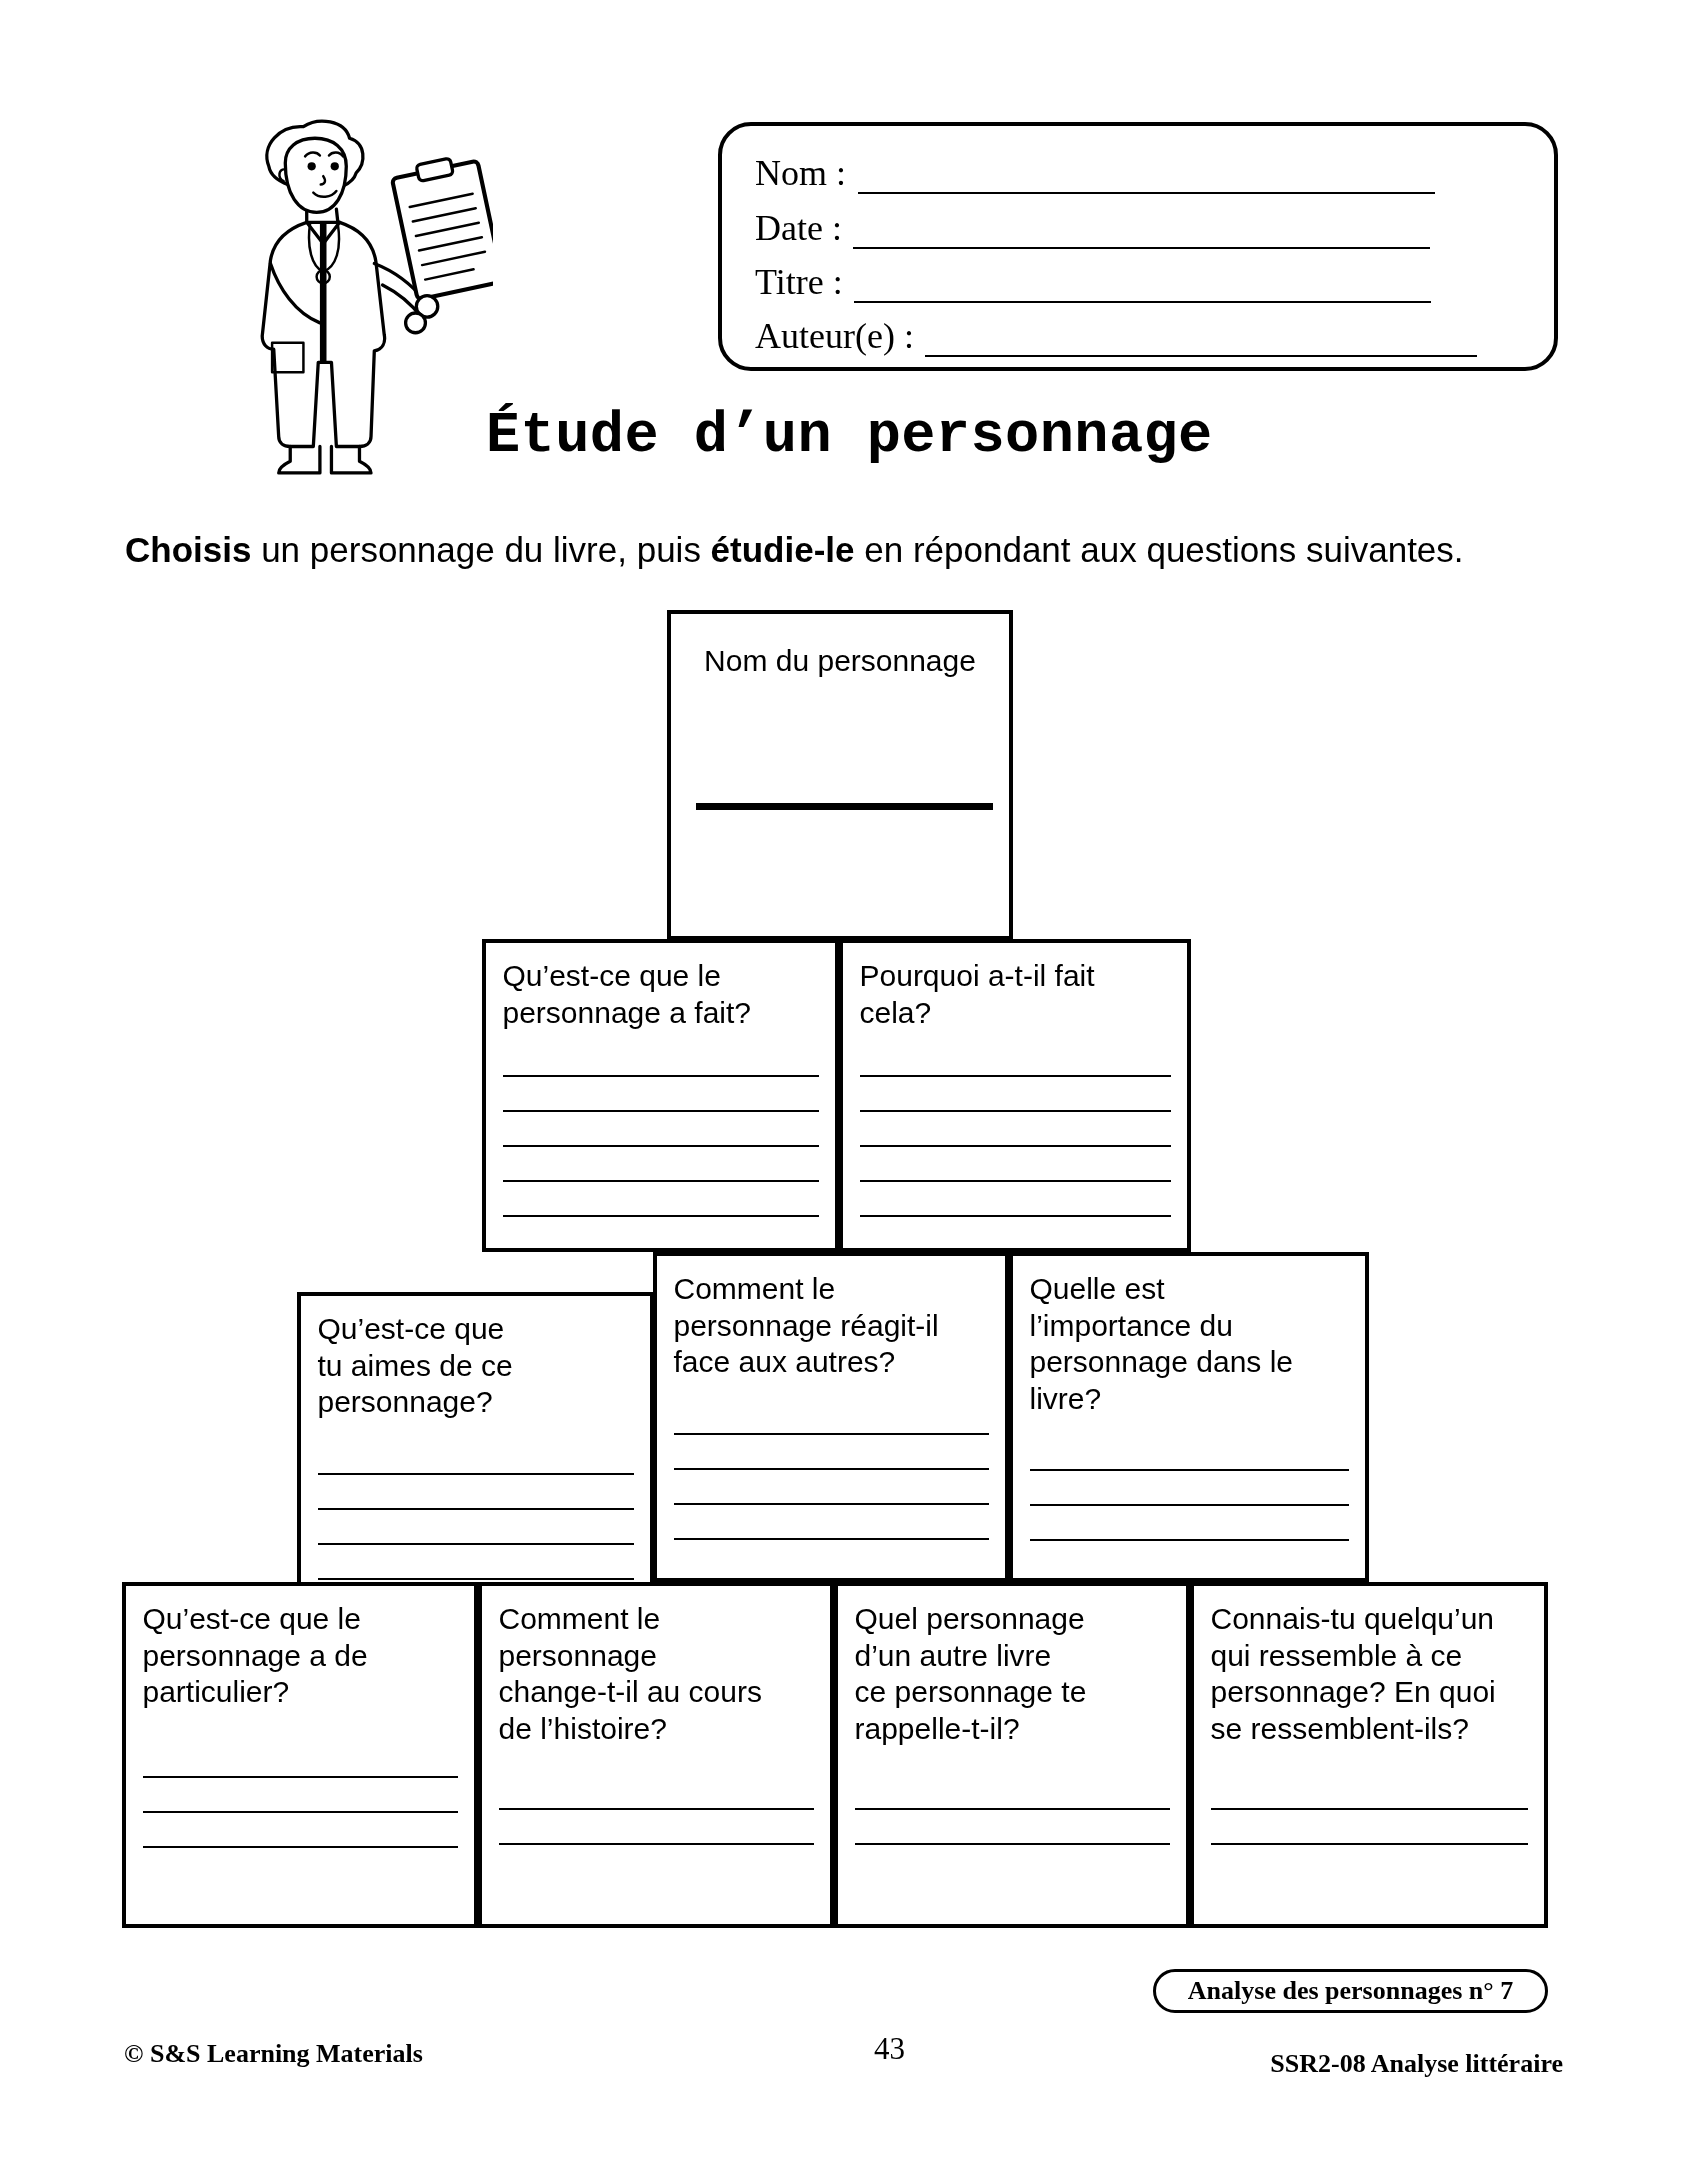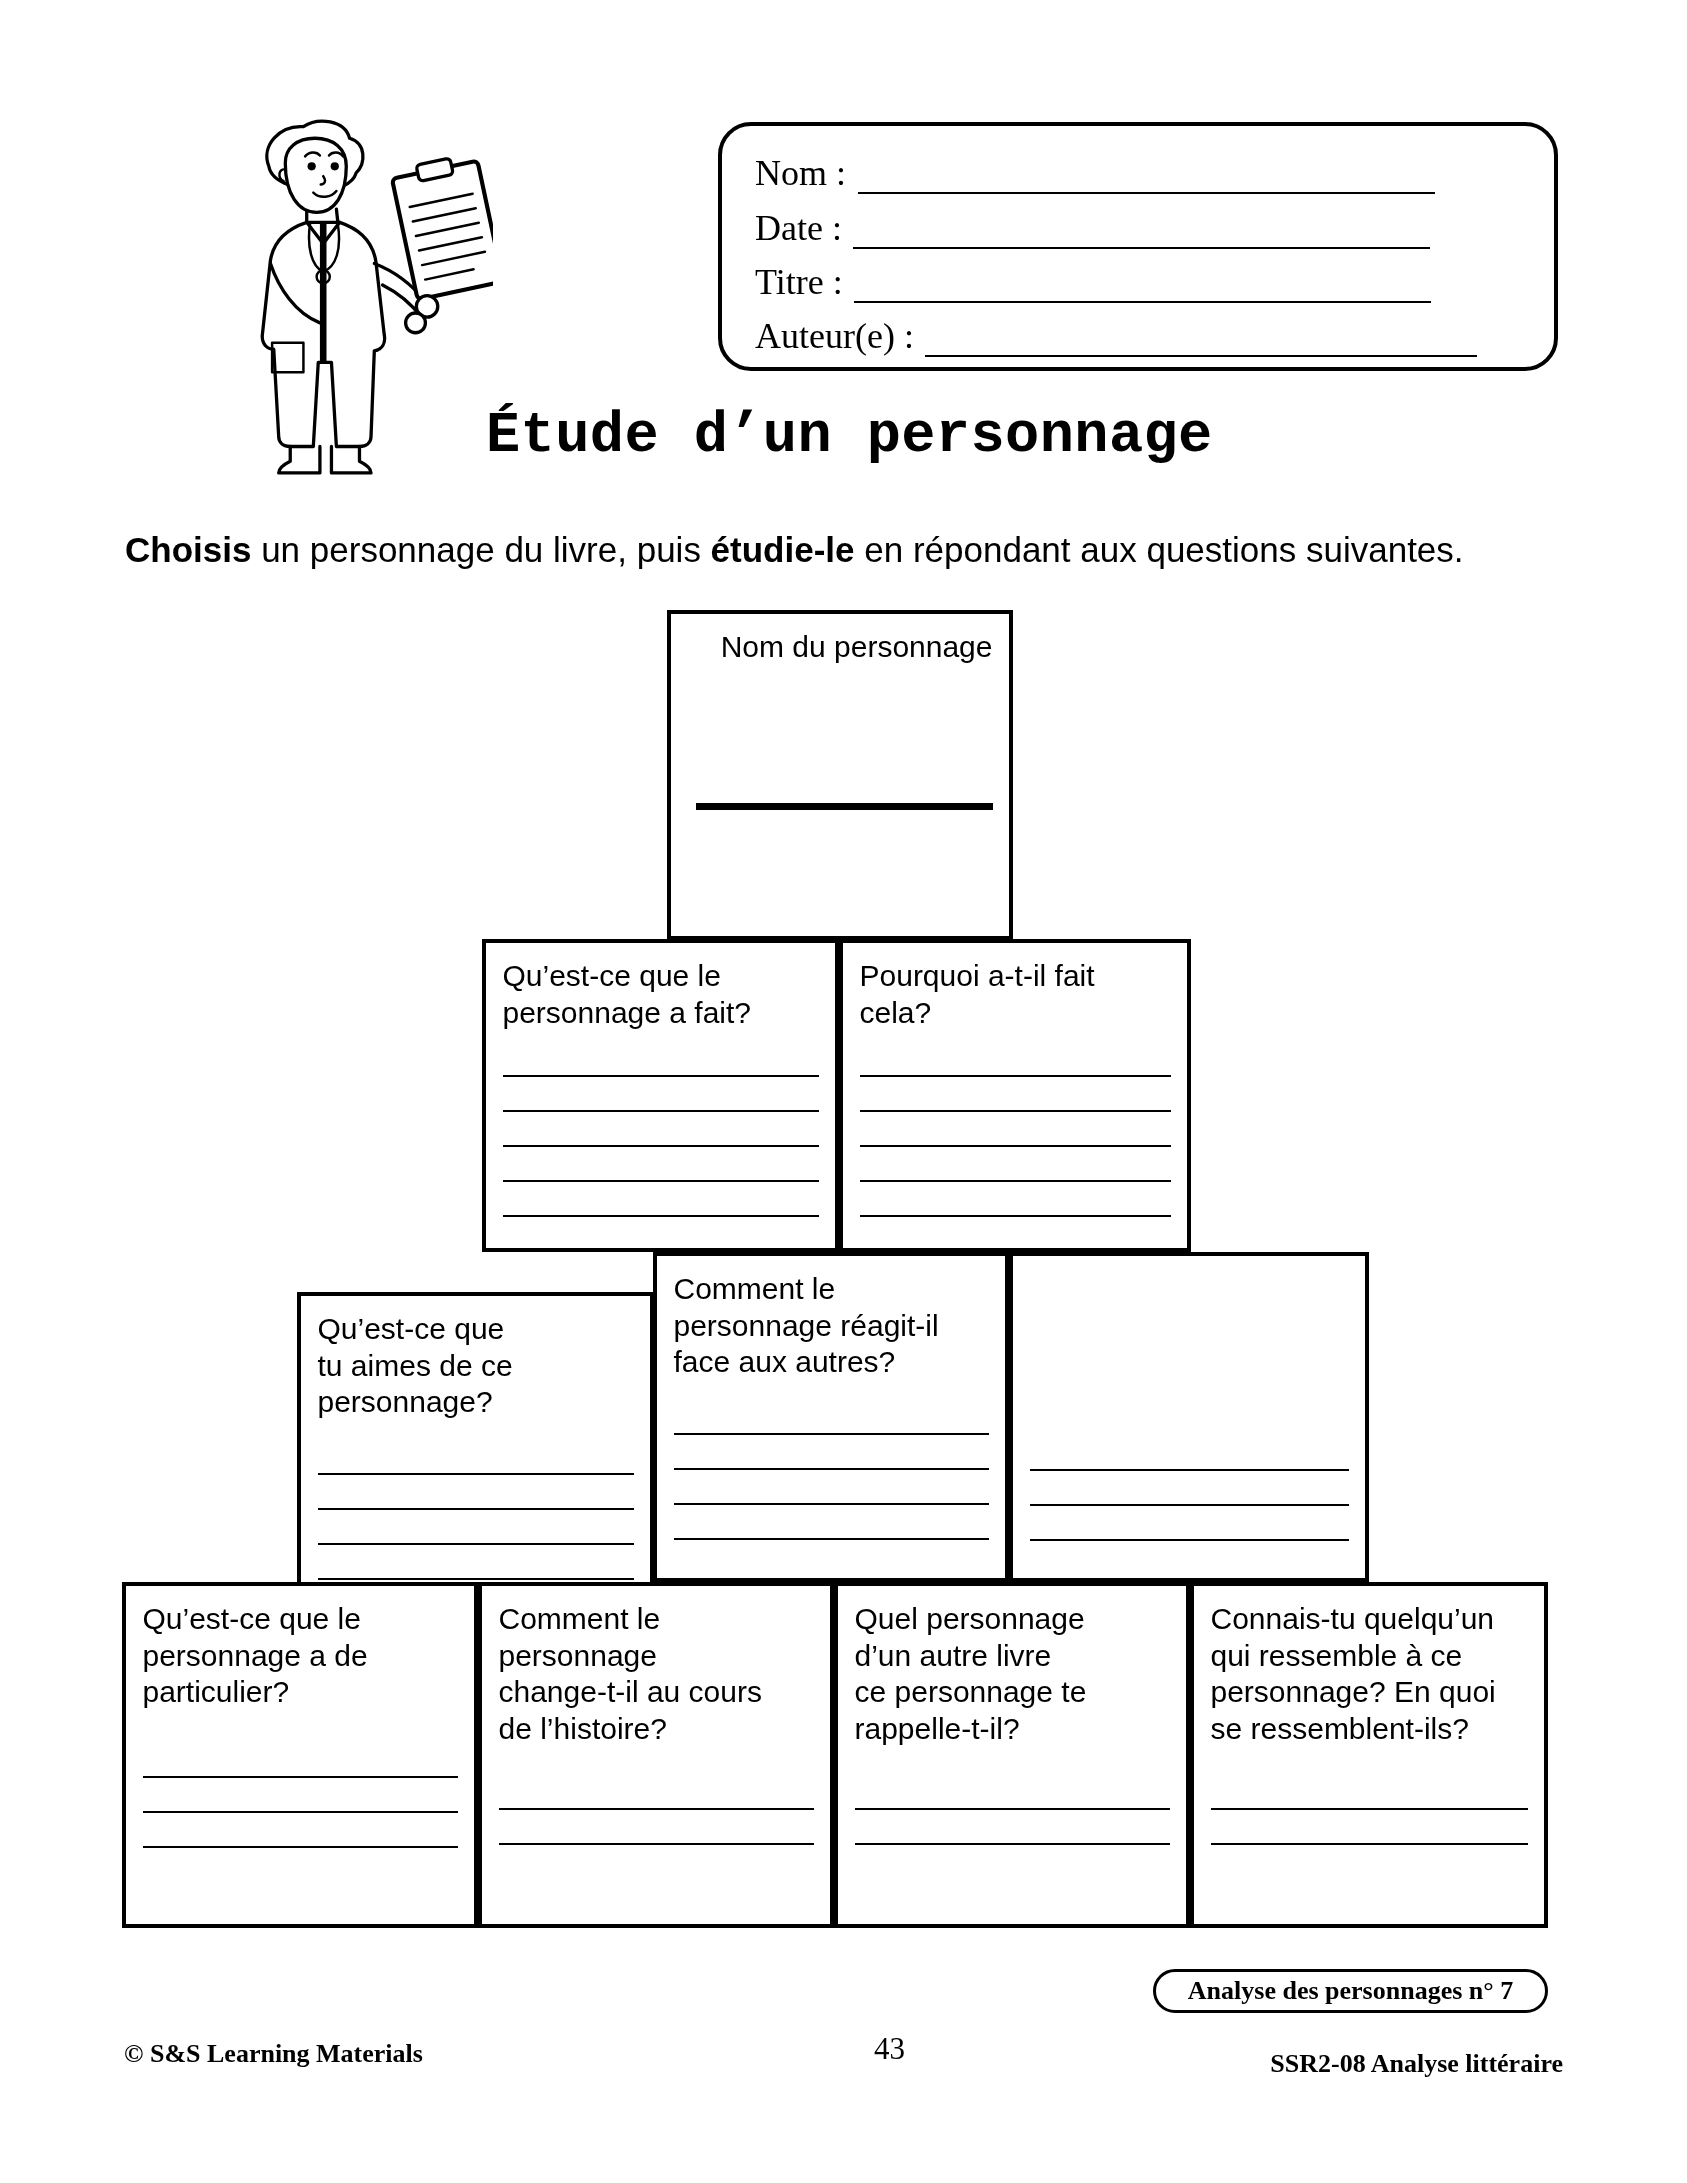--- a/index.html
+++ b/index.html
@@ -105,21 +105,21 @@
   .writing-lines .wline {
     border-bottom: 2.5px solid #000;
     height: 33px;
   }
 
   
   #cell-name {
     left: 667px; top: 610px; width: 346px; height: 330px;
     text-align: left;
   }
-  #cell-name .q { text-align: right; }
+  #cell-name .q { text-align: center; margin-top: 14px; }
   #cell-name .name-line {
     position: absolute;
     left: 25px;
     top: 189px;
     width: 297px;
     border-bottom: 7.4px solid #000;
   }
 
   
   #cell-r2-1 { left: 482px;  top: 939px; width: 357px; height: 313px; }
@@ -305,20 +305,24 @@
 face aux autres?</div>
   <div class="writing-lines" style="top:144px">
     <div class="wline"></div>
     <div class="wline"></div>
     <div class="wline"></div>
     <div class="wline"></div>
   </div>
 </div>
 
 <div class="cell" id="cell-r3-3">
+  <div class="q">Quelle est
+l’importance du
+personnage dans le
+livre?</div>
   <div class="writing-lines" style="top:180px">
     <div class="wline"></div>
     <div class="wline"></div>
     <div class="wline"></div>
   </div>
 </div>
 
 <div class="cell" id="cell-r4-1">
   <div class="q">Qu’est-ce que le
 personnage a de

